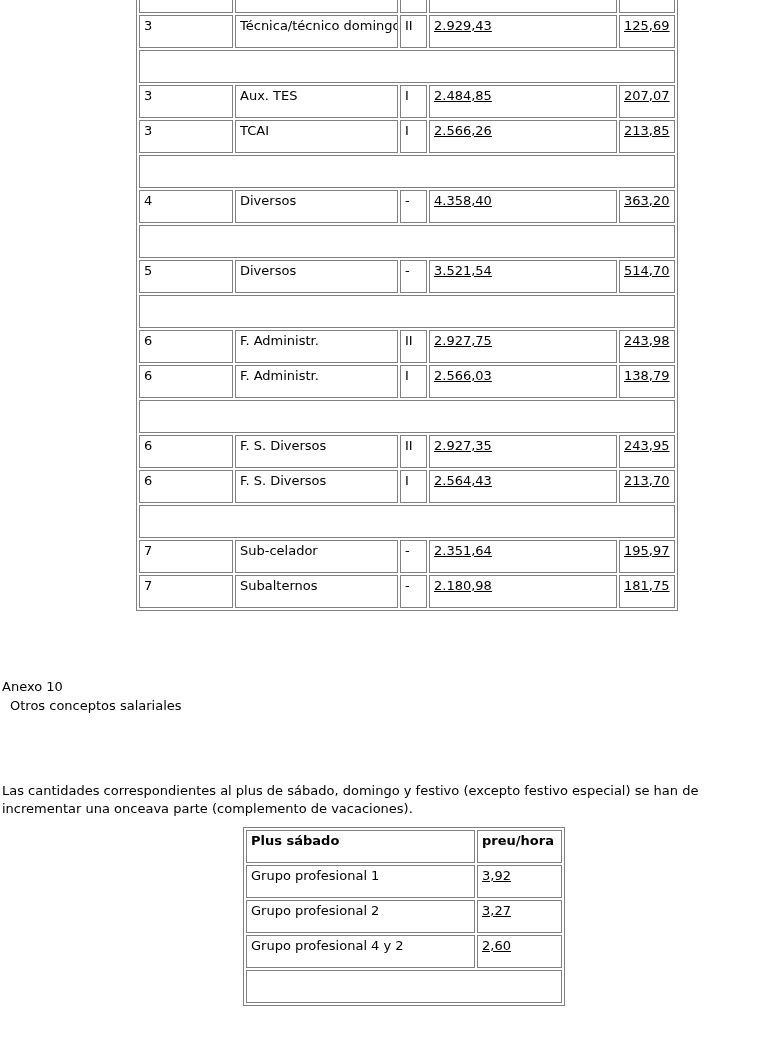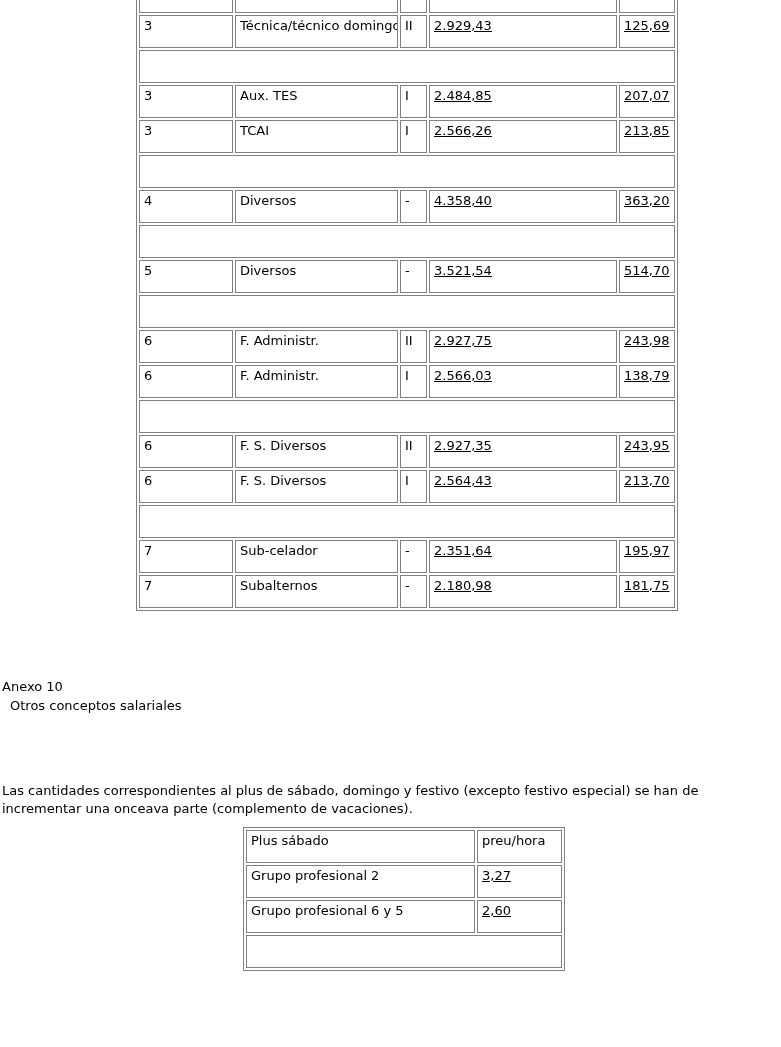--- a/index.html
+++ b/index.html
@@ -36,21 +36,21 @@
     height: 33px;
     padding: 2px 4px;
     vertical-align: top;
     text-align: left;
     font-weight: normal;
     font-size: 13px;
     line-height: 16px;
     overflow: hidden;
     white-space: nowrap;
   }
-  table.grid th { font-weight: normal; }
+  table.grid th { font-weight: bold; }
   td.center { text-align: center; }
   td.num, th.num { text-align: right; text-decoration: underline; }
   th.left { text-align: left; }
 
   .main-table {
     left: 136px;
     top: -23px;
     width: 528px;
   }
   .plus-table {
@@ -223,29 +223,33 @@
       <col style="width:229px">
       <col style="width:85px">
     </colgroup>
     <thead>
       <tr>
         <th class="left">Plus sábado</th>
         <th class="left">preu/hora</th>
       </tr>
     </thead>
     <tbody id="plus-tbody">
+  <tr>
+    <td>Grupo profesional 1</td>
+    <td class="num">3,92</td>
+  </tr>
 
   <tr>
     <td>Grupo profesional 2</td>
     <td class="num">3,27</td>
   </tr>
 
 
   <tr>
-    <td>Grupo profesional 6 y 5</td>
+    <td>Grupo profesional 4 y 2</td>
     <td class="num">2,60</td>
   </tr>
 
 
   <tr>
     <td colspan="2"></td>
   </tr>
 </tbody>
   </table>
 

